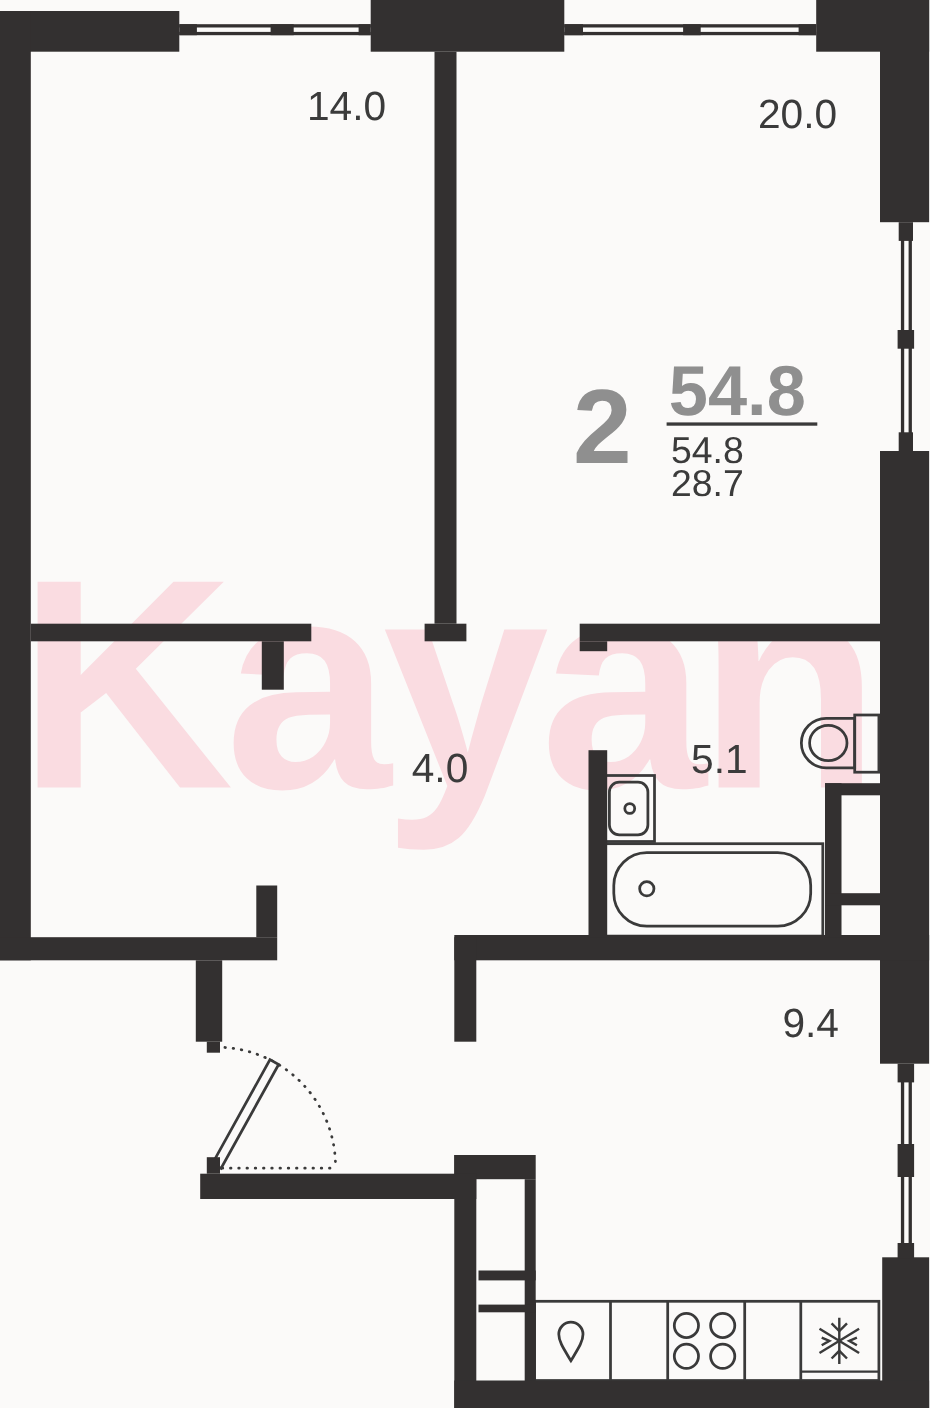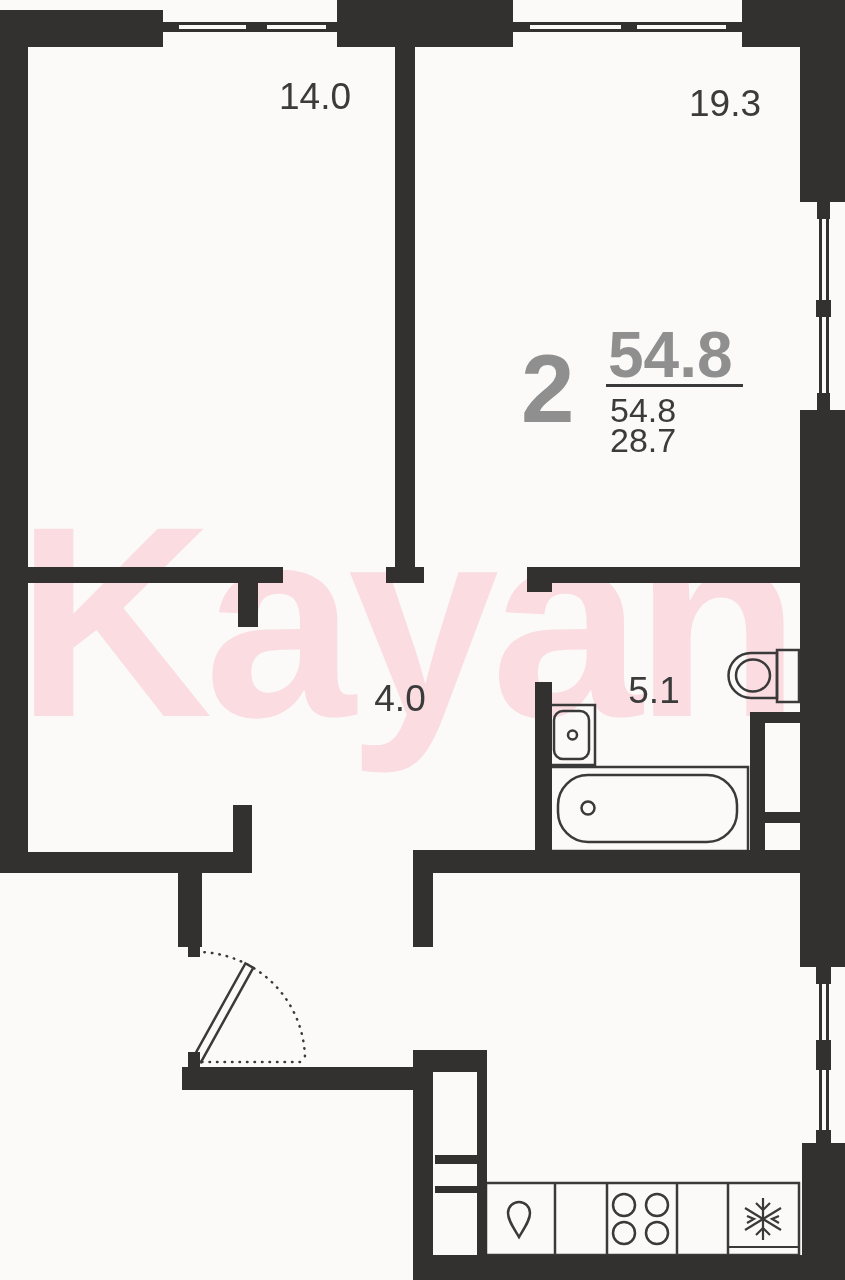--- a/index.html
+++ b/index.html
@@ -155,23 +155,24 @@
   <div class="wseg" style="left:817px;top:202px;width:13px;height:17px"></div>
   <div class="wseg" style="left:816px;top:300px;width:15px;height:17px"></div>
   <div class="wseg" style="left:817px;top:393px;width:13px;height:17px"></div>
 
   <div class="win-v" style="left:819px;top:983px;height:160px"></div>
   <div class="wseg" style="left:816px;top:967px;width:15px;height:17px"></div>
   <div class="wseg" style="left:816px;top:1040px;width:15px;height:30px"></div>
   <div class="wseg" style="left:816px;top:1130px;width:15px;height:14px"></div>
 
   <div class="room-label" style="left:315px;top:78px">14.0</div>
-  <div class="room-label" style="left:725px;top:85px">19.3</div>
+  <div class="room-label" style="left:725px;top:85px">20.0</div>
   <div class="room-label" style="left:400px;top:680px">4.0</div>
   <div class="room-label" style="left:654px;top:672px">5.1</div>
+  <div class="room-label" style="left:737px;top:912px">9.4</div>
 
   <div class="sum-rooms">2</div>
   <div class="sum-headline">54.8</div>
   <div class="sum-rule"></div>
   <div class="sum-total">54.8</div>
   <div class="sum-living">28.7</div>
 
 </div>
 
 </body></html>

